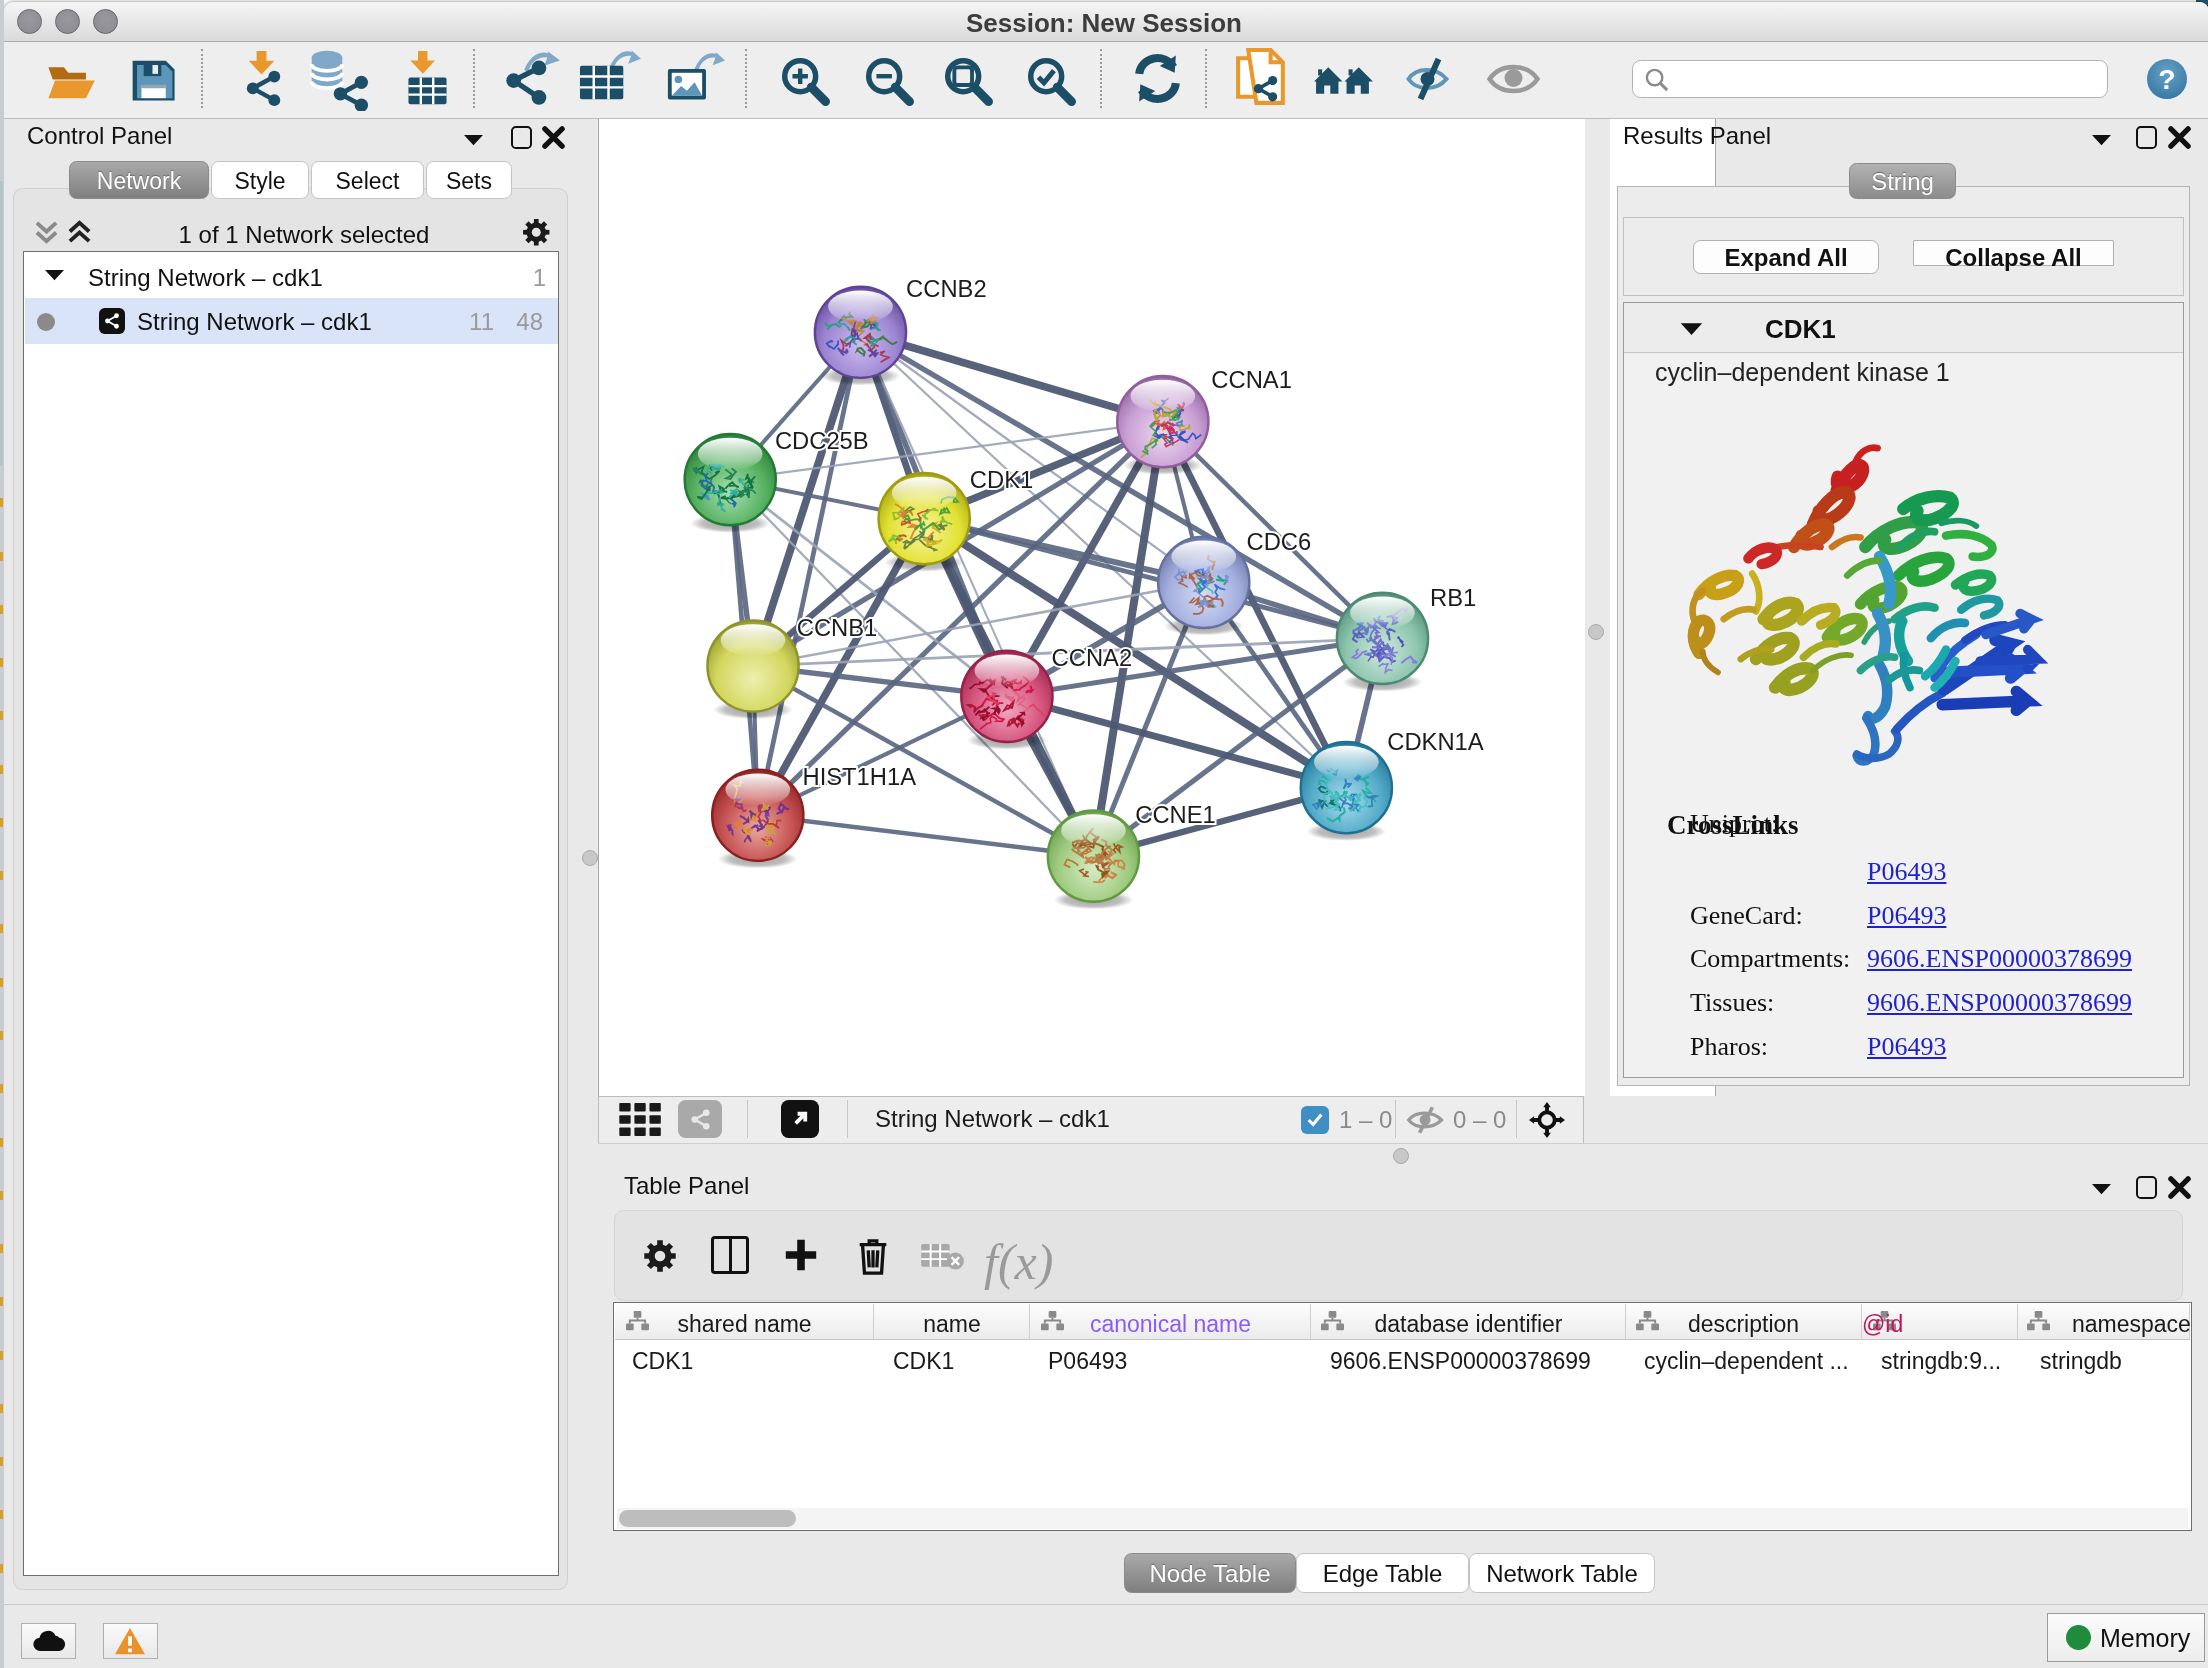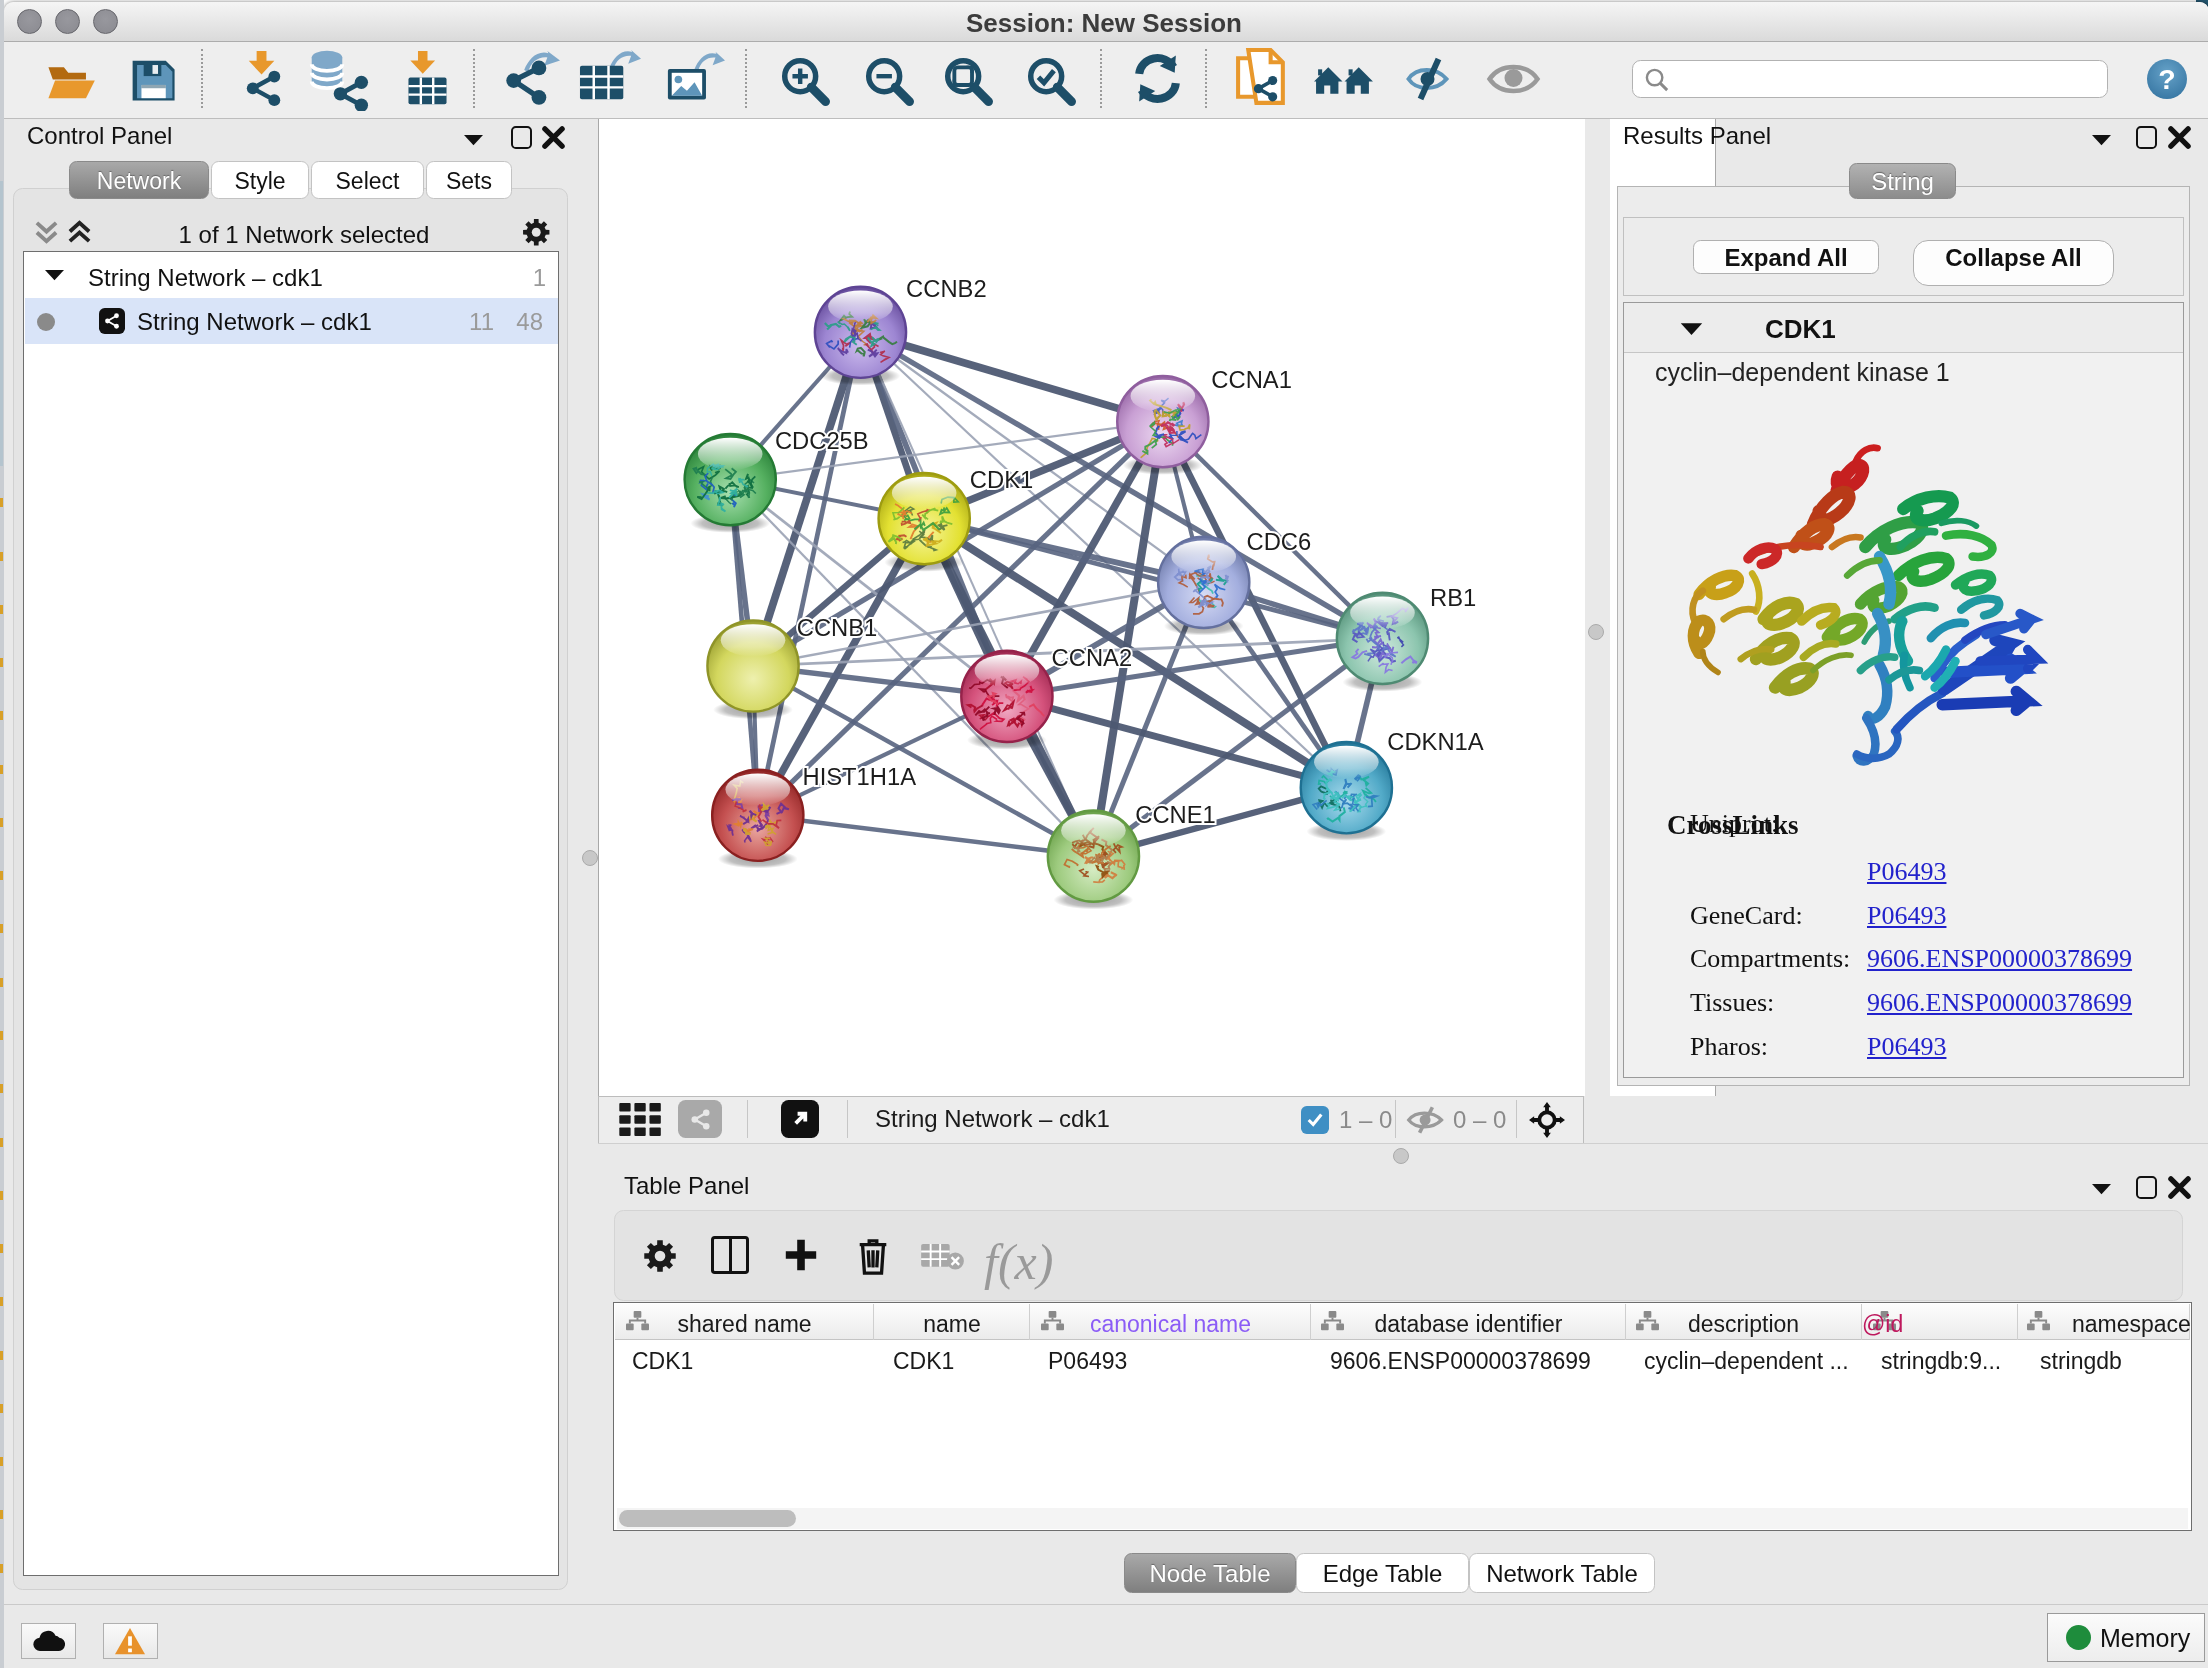--- a/index.html
+++ b/index.html
@@ -811,21 +811,21 @@
 <div class="abs" style="left:2136px;top:126px;width:21px;height:23px;border:2.9px solid #111;border-radius:4.8px;"></div>
 <svg class="abs" style="left:2168px;top:126px" width="23" height="23" viewBox="0 0 24 24">
     <path d="M3 3 L21 21 M21 3 L3 21" stroke="#111" stroke-width="5.5" stroke-linecap="round"></path>
   </svg>
 
 <div class="abs" style="left:1617px;top:186px;width:573px;height:900px;background:#ececec;border:1px solid #b4b4b4;"></div>
 <div class="abs" style="left:1849px;top:163px;width:107px;height:36px;background:linear-gradient(#b2b2b2,#8c8c8c);border:1px solid #8a8a8a;border-radius:7.6px;color:#fff;font-size:24px;text-align:center;line-height:36px;text-shadow:0 -1px 1px #666;">String</div>
 
 <div class="abs" style="left:1623px;top:217px;width:561px;height:79px;background:#ececec;border:1px solid #c0c0c0;"></div>
 <div class="abs" style="left:1693px;top:240px;width:186px;height:34px;background:#fdfdfd;border:1px solid #b0b0b0;border-radius:7.6px;font-size:24px;font-weight:bold;text-align:center;line-height:34px;color:#111;">Expand All</div>
-<div class="abs" style="left:1913px;top:240px;width:201px;height:46px;background:#fdfdfd;border:1px solid #b0b0b0;border-radius:15px;font-size:24px;font-weight:bold;text-align:center;line-height:34px;color:#111;">Collapse All</div>
+<div class="abs" style="left:1913px;top:240px;width:201px;height:26px;background:#fdfdfd;border:1px solid #b0b0b0;border-radius:1px;font-size:24px;font-weight:bold;text-align:center;line-height:34px;color:#111;">Collapse All</div>
 
 <div class="abs" style="left:1623px;top:302px;width:561px;height:776px;background:#f1f1f1;border:1px solid #9a9a9a;"></div>
 <div class="abs" style="left:1624px;top:303px;width:559px;height:50px;background:#ececec;border-bottom:1px solid #c6c6c6;"></div>
 <svg class="abs" style="left:1679px;top:321px" width="25" height="15" viewBox="0 0 22 14">
     <path d="M1 2 h20 l-10 11 z" fill="#111"></path>
   </svg>
 <div class="abs" style="left:1765px;top:314px;font-size:26px;font-weight:bold;color:#111;">CDK1</div>
 <div class="abs" style="left:1655px;top:358px;font-size:25px;color:#222;">cyclin–dependent kinase 1</div>
 <svg style="position:absolute;left:1661px;top:433px" width="399" height="342" viewBox="0 0 420 360">
 <g fill="none" stroke-linecap="round">

